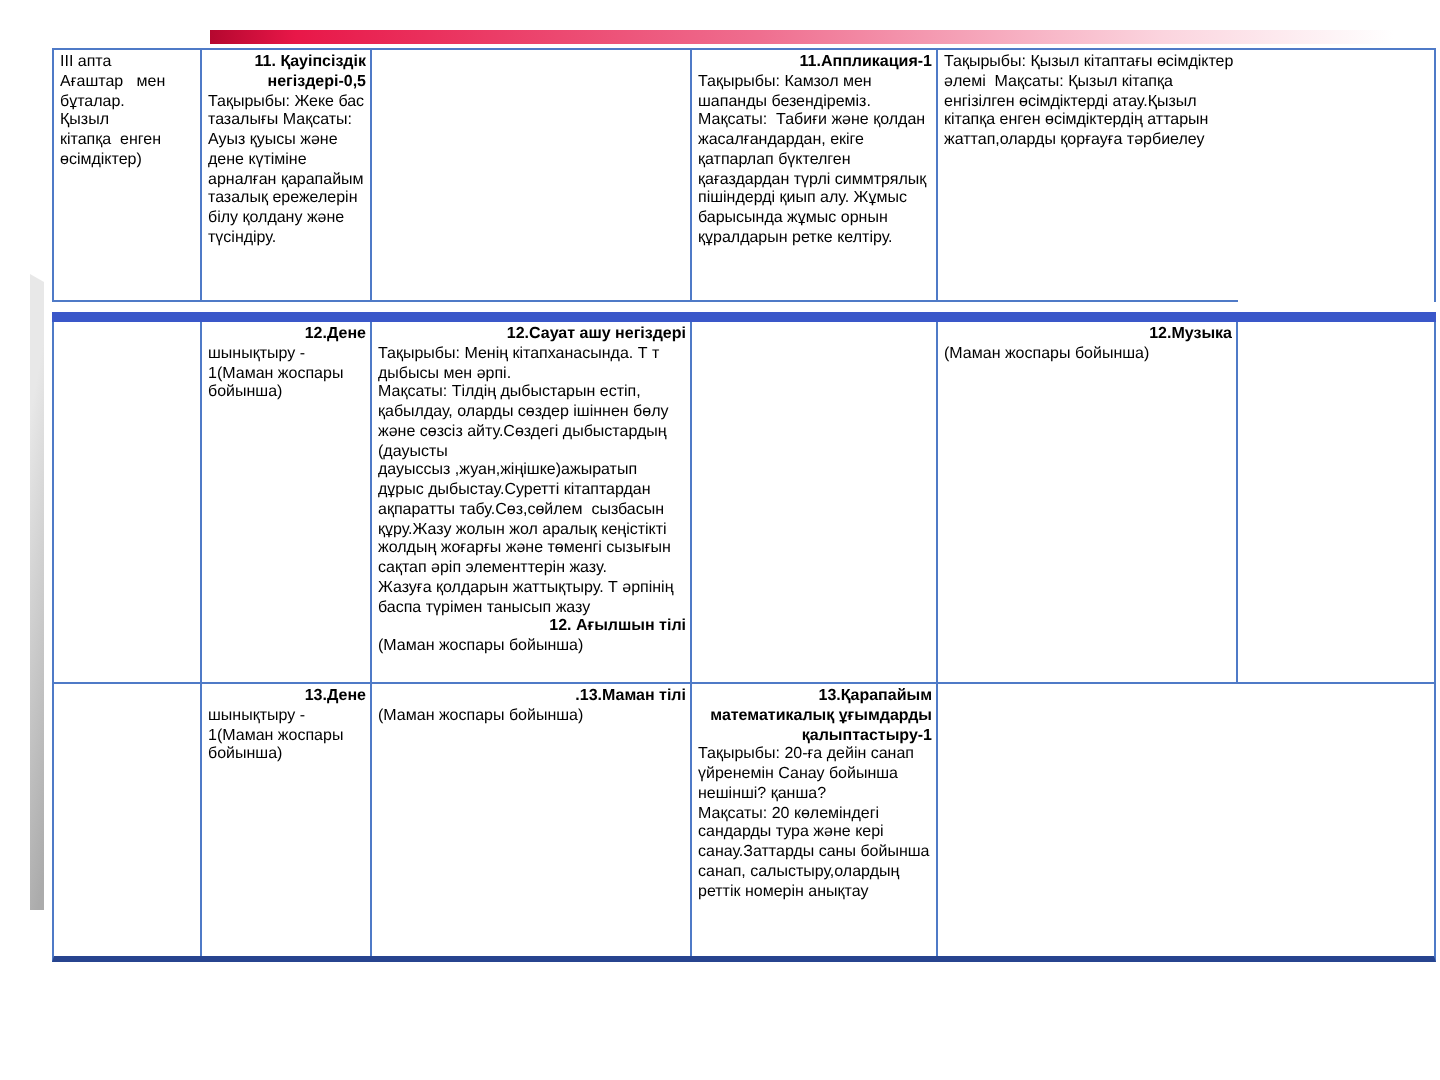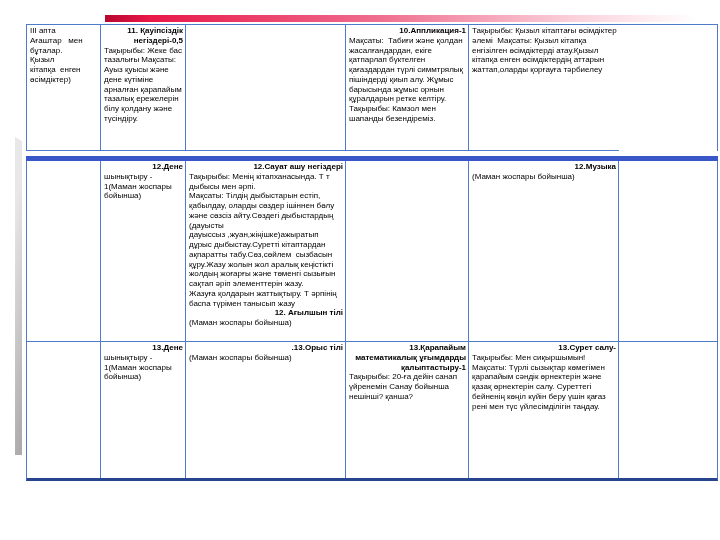--- a/index.html
+++ b/index.html
@@ -45,33 +45,32 @@
 <body style="--border: #4f7ac7; --divider: #3a57c9; --bottom: #27448f; --bar-dark: #b5072f; --bar-red: #e81748;">
 
 <div class="red-bar"></div>
 <div class="gray-bar"></div>
 
 <div class="table-wrap">
   <div id="head-row" class="trow row-head">
       <div class="cell"><div class="p">III апта</div><div class="p">Ағаштар   мен</div><div class="p">бұталар.</div><div class="p">Қызыл</div><div class="p">кітапқа  енген</div><div class="p">өсімдіктер)</div></div>
       <div class="cell"><div class="p bold">11. Қауіпсіздік негіздері-0,5</div><div class="p">Тақырыбы: Жеке бас тазалығы Мақсаты: Ауыз қуысы және дене күтіміне арналған қарапайым тазалық ережелерін білу қолдану және түсіндіру.</div></div>
       <div class="cell"></div>
-      <div class="cell"><div class="p bold">10.Аппликация-1</div><div class="p">Мақсаты:  Табиғи және қолдан жасалғандардан, екіге қатпарлап бүктелген қағаздардан түрлі симмтрялық пішіндерді қиып алу. Жұмыс барысында жұмыс орнын құралдарын ретке келтіру.</div><div class="p">Тақырыбы: Камзол мен шапанды безендіреміз.</div></div>
+      <div class="cell"><div class="p bold">11.Аппликация-1</div><div class="p">Тақырыбы: Камзол мен шапанды безендіреміз.</div><div class="p">Мақсаты:  Табиғи және қолдан жасалғандардан, екіге қатпарлап бүктелген қағаздардан түрлі симмтрялық пішіндерді қиып алу. Жұмыс барысында жұмыс орнын құралдарын ретке келтіру.</div></div>
       <div class="cell"><div class="p">Тақырыбы: Қызыл кітаптағы өсімдіктер әлемі  Мақсаты: Қызыл кітапқа енгізілген өсімдіктерді атау.Қызыл кітапқа енген өсімдіктердің аттарын жаттап,оларды қорғауға тәрбиелеу</div></div>
     </div>
   <div class="divider"></div>
   <div id="body-row-1" class="trow row-b1">
       <div class="cell"></div>
       <div class="cell"><div class="p bold">12.Дене</div><div class="p">шынықтыру - 1(Маман жоспары бойынша)</div></div>
       <div class="cell"><div class="p bold">12.Сауат ашу негіздері</div><div class="p">Тақырыбы: Менің кітапханасында. Т т дыбысы мен әрпі.</div><div class="p">Мақсаты: Тілдің дыбыстарын естіп, қабылдау, оларды сөздер ішіннен бөлу және сөзсіз айту.Сөздегі дыбыстардың (дауысты</div><div class="p">дауыссыз ,жуан,жіңішке)ажыратып дұрыс дыбыстау.Суретті кітаптардан ақпаратты табу.Сөз,сөйлем  сызбасын құру.Жазу жолын жол аралық кеңістікті жолдың жоғарғы және төменгі сызығын сақтап әріп элементтерін жазу.</div><div class="p">Жазуға қолдарын жаттықтыру. Т әрпінің баспа түрімен танысып жазу</div><div class="p bold">12. Ағылшын тілі</div><div class="p">(Маман жоспары бойынша)</div></div>
       <div class="cell"></div>
       <div class="cell"><div class="p bold">12.Музыка</div><div class="p">(Маман жоспары бойынша)</div></div>
       <div class="cell"></div>
     </div>
   <div id="body-row-2" class="trow row-b2">
       <div class="cell"></div>
       <div class="cell"><div class="p bold">13.Дене</div><div class="p">шынықтыру - 1(Маман жоспары бойынша)</div></div>
-      <div class="cell"><div class="p bold">.13.Орыс тілі</div><div class="p">(Маман жоспары бойынша)</div></div>
-      <div class="cell"><div class="p bold">13.Қарапайым математикалық ұғымдарды қалыптастыру-1</div><div class="p">Тақырыбы: 20-ға дейін санап үйренемін Санау бойынша нешінші? қанша?</div></div>
-      <div class="cell"><div class="p bold">13.Сурет салу-</div><div class="p">Тақырыбы: Мен сиқыршымын!</div><div class="p">Мақсаты: Түрлі сызықтар көмегімен қарапайым сәндік өрнектерін және қазақ өрнектерін салу. Суреттегі бейненің көңіл күйін беру үшін қағаз рені мен түс үйлесімділігін таңдау.</div></div>
+      <div class="cell"><div class="p bold">.13.Маман тілі</div><div class="p">(Маман жоспары бойынша)</div></div>
+      <div class="cell"><div class="p bold">13.Қарапайым математикалық ұғымдарды қалыптастыру-1</div><div class="p">Тақырыбы: 20-ға дейін санап үйренемін Санау бойынша нешінші? қанша?</div><div class="p">Мақсаты: 20 көлеміндегі сандарды тура және кері санау.Заттарды саны бойынша санап, салыстыру,олардың реттік номерін анықтау</div></div>
       <div class="cell"></div>
     </div>
 </div>
 
 </body></html>

